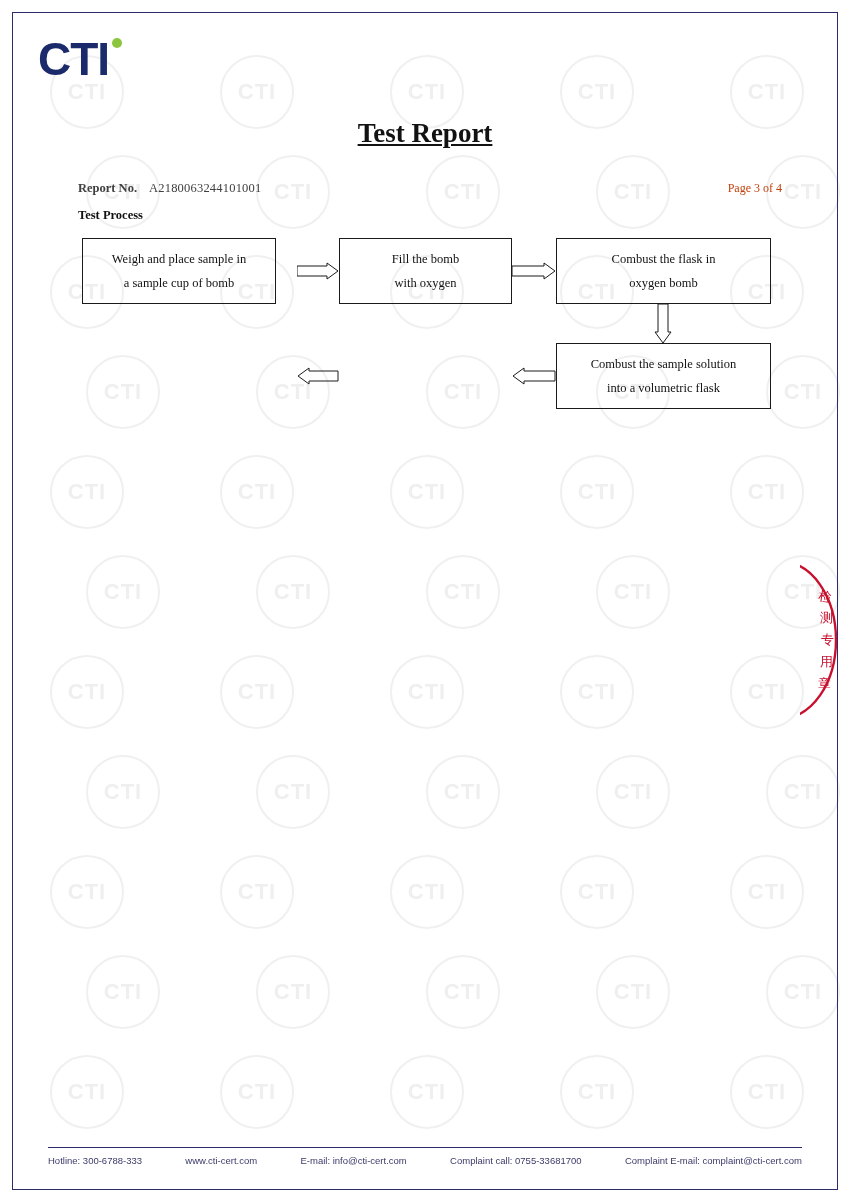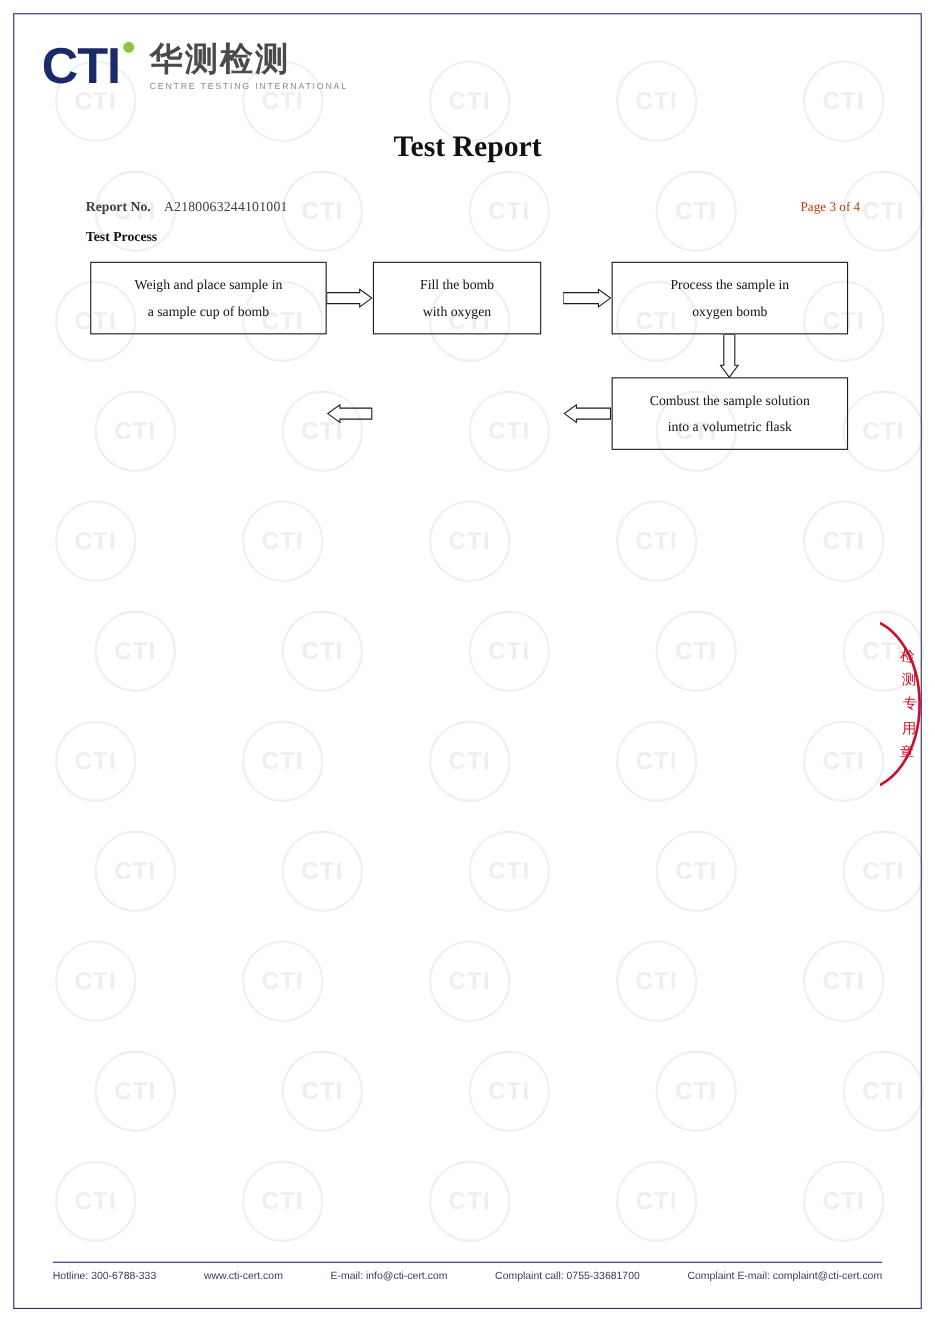--- a/index.html
+++ b/index.html
@@ -102,20 +102,21 @@
   .title {
     position: absolute;
     top: 118px;
     left: 0;
     width: 850px;
     text-align: center;
     font-family: "Liberation Serif", serif;
     font-weight: bold;
     font-size: 27px;
     color: #121212;
+    text-decoration: underline;
   }
   .report-no {
     position: absolute;
     left: 78px;
     top: 181px;
     font-size: 12.5px;
     color: #404040;
   }
   .report-no b {
     font-weight: bold;
@@ -157,22 +158,22 @@
     align-items: center;
     justify-content: center;
     font-size: 12.5px;
     color: #111;
     text-align: center;
     line-height: 24px;
     background: transparent;
   }
   .node span { display: block; white-space: nowrap; }
 
-  .n1 { left: 82px;  top: 238px; width: 215px; height: 66px; }
-  .n2 { left: 339px; top: 238px; width: 153px; height: 66px; }
+  .n1 { left: 82px;  top: 238px; width: 194px; height: 66px; }
+  .n2 { left: 339px; top: 238px; width: 173px; height: 66px; }
   .n3 { left: 556px; top: 238px; width: 215px; height: 66px; }
   .n4 { left: 556px; top: 343px; width: 215px; height: 66px; }
   .n5 { left: 339px; top: 343px; width: 173px; height: 66px; }
   .n6 { left: 82px;  top: 343px; width: 215px; height: 66px; }
 
   .arrow { position: absolute; }
   .arrow svg { display: block; }
 </style>
 </head>
 <body>
@@ -237,24 +238,20 @@
       <div class="wm" style="left: 730px; top: 1055px;">CTI</div>
     </div>
 
   <div class="frame"></div>
 
   <div class="content">
 
     <div class="logo">
       <div class="logo-cti">CTI</div>
       <div class="logo-dot"></div>
-      <div class="logo-cn-wrap">
-        <div class="logo-cn">华测检测</div>
-        <div class="logo-en">CENTRE TESTING INTERNATIONAL</div>
-      </div>
     </div>
 
     <div class="title">Test Report</div>
 
     <div class="report-no">
       <b>Report No.</b><span class="val">A2180063244101001</span>
     </div>
 
     <div class="page-no">Page 3 of 4</div>
 
@@ -266,21 +263,21 @@
         <span>Weigh and place sample in</span>
         <span>a sample cup of bomb</span>
       </div>
 
       <div class="node n2">
         <span>Fill the bomb</span>
         <span>with oxygen</span>
       </div>
 
       <div class="node n3">
-        <span>Process the sample in</span>
+        <span>Combust the flask in</span>
         <span>oxygen bomb</span>
       </div>
 
       <div class="node n4">
         <span>Combust the sample solution</span>
         <span>into a volumetric flask</span>
       </div>
 
 
 

